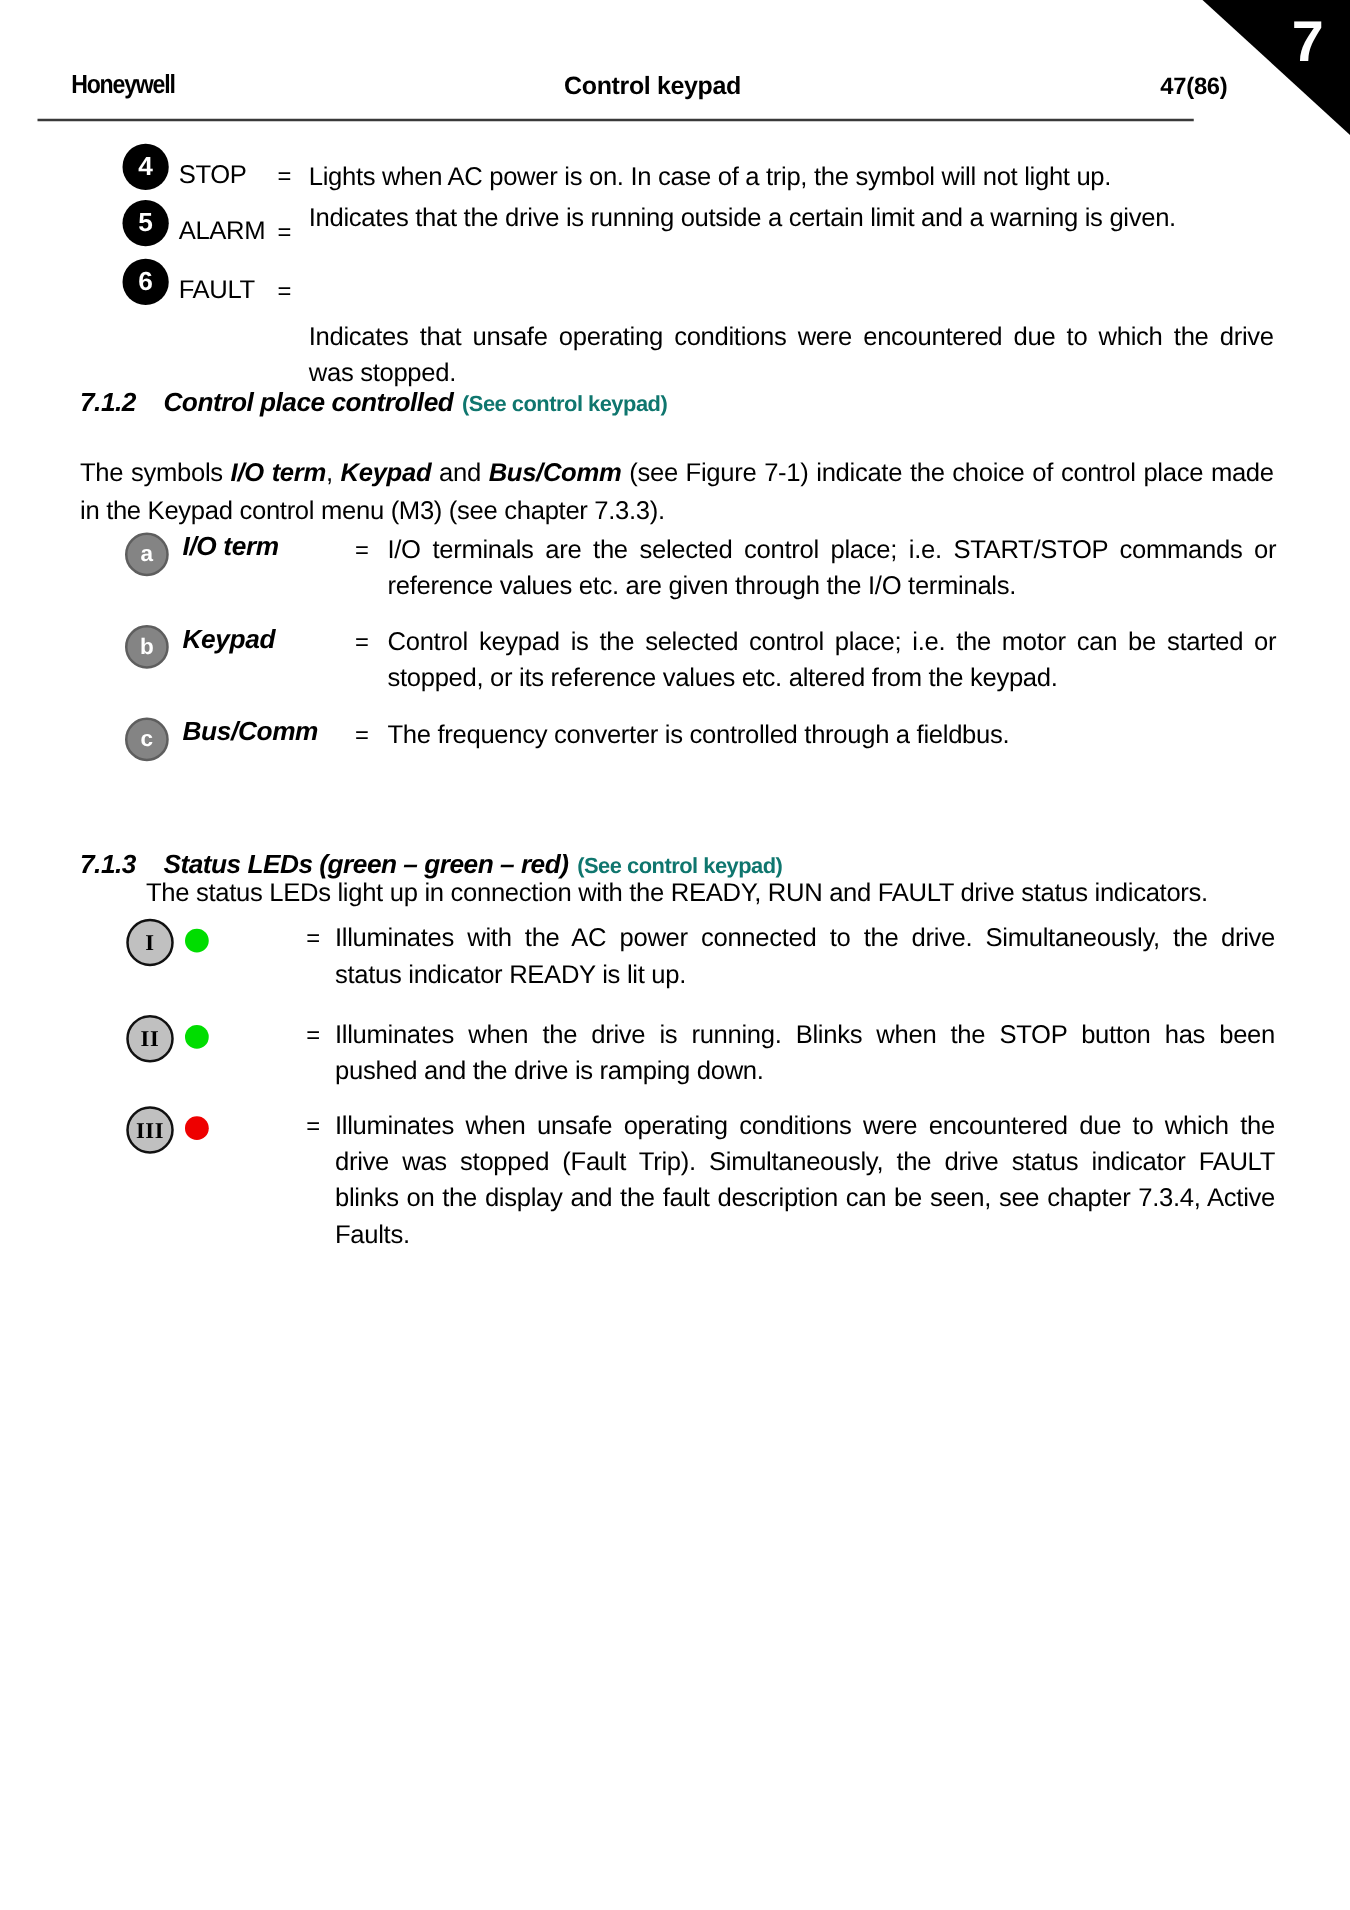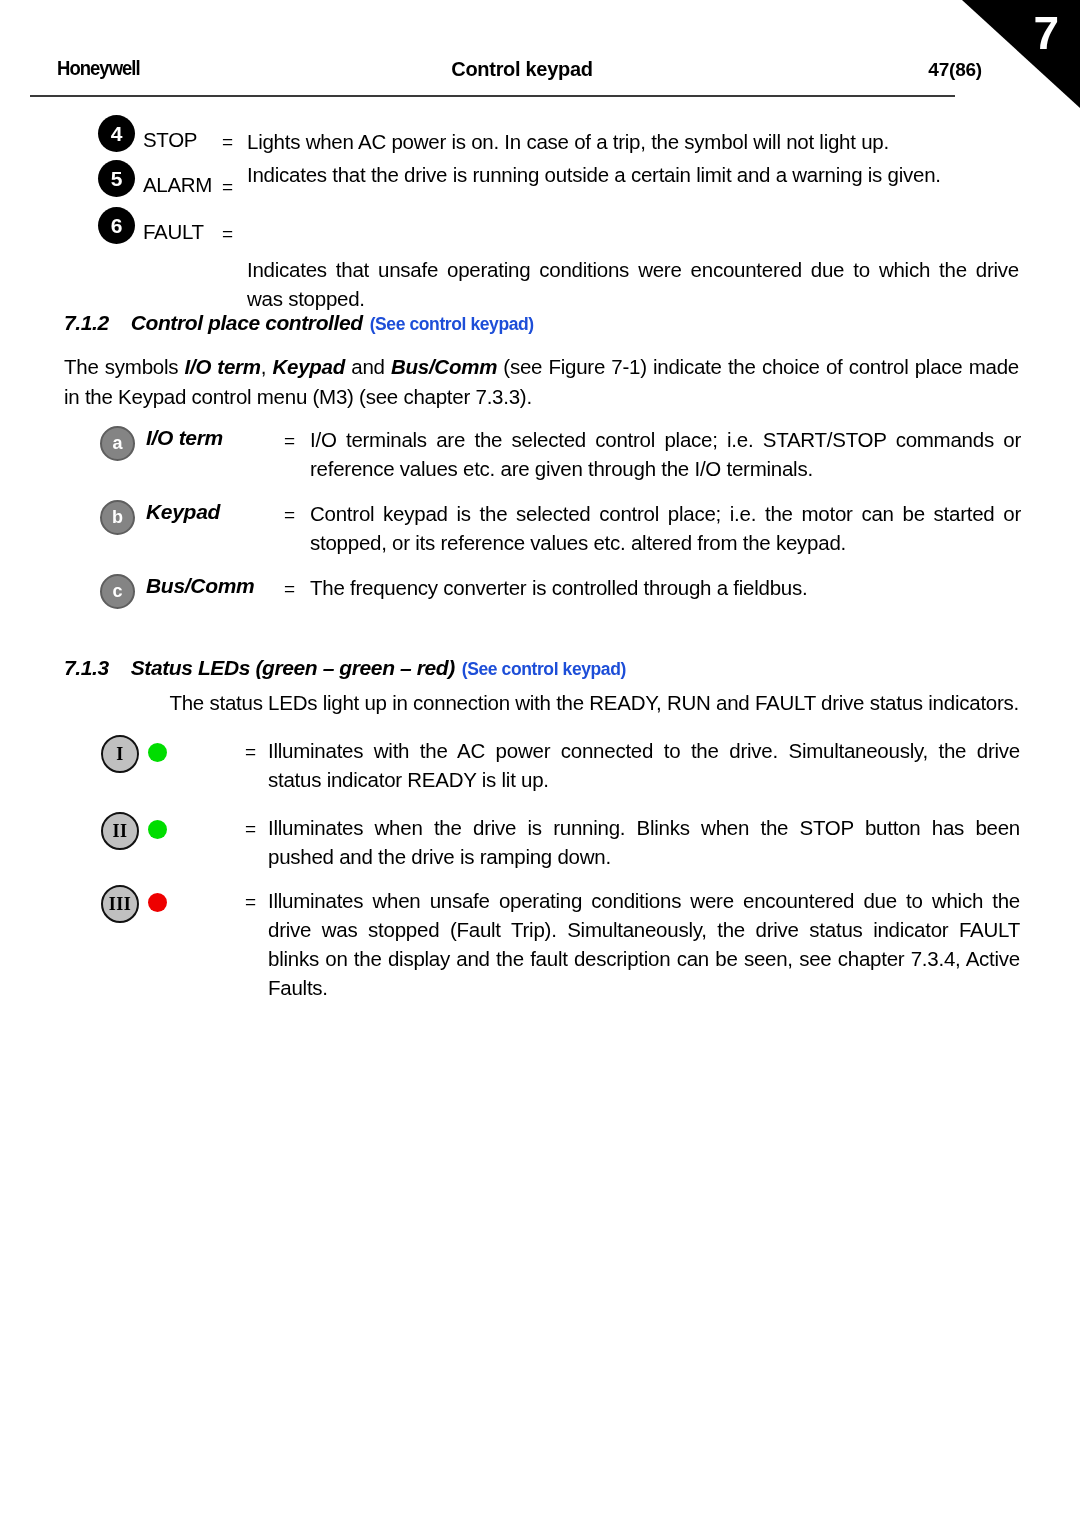--- a/index.html
+++ b/index.html
@@ -176,33 +176,34 @@
     font-style: italic;
     letter-spacing: -0.4px;
     white-space: nowrap;
   }
   .heading .hnum {
     font-style: italic;
     font-weight: bold;
     margin-right: 22px;
   }
   .heading .hlink {
-    color: #1d4ed8;
+    color: #0f766e;
     font-style: normal;
     font-weight: bold;
     font-size: 17.5px;
     margin-left: 7px;
   }
 
   .para {
     position: absolute;
     font-size: 20.5px;
     line-height: 1.45;
     letter-spacing: -0.25px;
     text-align: justify;
+    margin-top: 12px;
   }
   .para b, .para .bi {
     font-weight: bold;
     font-style: italic;
   }
 </style>
 </head>
 <body>
 
 <div class="page-header">
@@ -265,25 +266,25 @@
 
   <div class="item-row">
     <div class="badge-letter" style="left:100px; top:574px;">c</div>
     <div class="item-label bolditalic" style="left:146px; top:574px;">Bus/Comm</div>
     <div class="eq" style="left:284px; top:578px;">=</div>
     <div class="item-desc" style="left:310px; top:573px; width:711px; text-align:left;">The frequency converter is controlled through a fieldbus.</div>
   </div>
 
 </div>
 
-<div class="heading" style="left:64px; top:656px;">
+<div class="heading" style="left:64px; top:680px;">
   <span class="hnum">7.1.3</span><span>Status LEDs (green – green – red)</span><span class="hlink">(See control keypad)</span>
 </div>
 
-<div class="para" style="left:64px; top:688px; width:955px; text-align:right;">The status LEDs light up in connection with the READY, RUN and FAULT drive status indicators.</div>
+<div class="para" style="left:64px; top:688px; width:955px; text-align:center;">The status LEDs light up in connection with the READY, RUN and FAULT drive status indicators.</div>
 
 <div class="content">
 
   <div class="item-row">
     <div class="badge-roman" style="left:101px; top:735px;">I</div>
     <div class="led-dot" style="left:148px; top:743px; background:#00dd00;"></div>
     <div class="eq" style="left:245px; top:741px;">=</div>
     <div class="item-desc" style="left:268px; top:736px; width:752px;">Illuminates with the AC power connected to the drive. Simultaneously, the drive status indicator READY is lit up.</div>
   </div>
 

